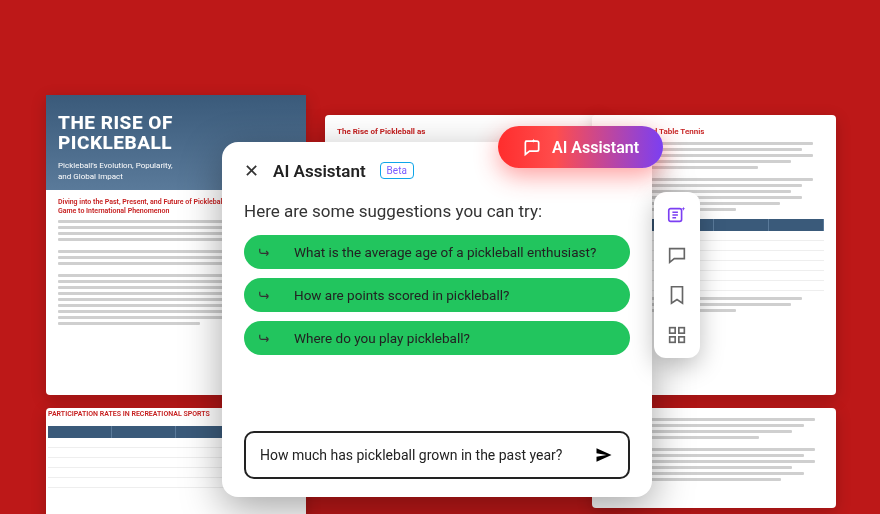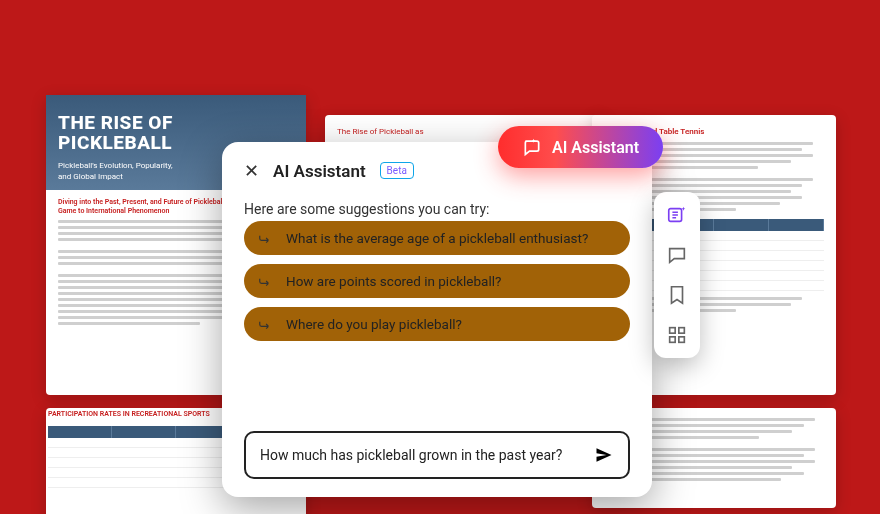--- a/index.html
+++ b/index.html
@@ -8,39 +8,39 @@
 .doc1{top:95px;left:46px;width:260px;height:300px}
 .doc1-img{height:95px;background:linear-gradient(180deg,#3a5a7a 0%,#5a7a9a 100%);position:relative}
 .doc1-title{position:absolute;top:18px;left:12px;color:#fff;font-weight:800;font-size:19px;line-height:1.05;letter-spacing:.5px}
 .doc1-sub{position:absolute;bottom:8px;left:12px;color:#fff;font-size:8px;line-height:1.3;max-width:120px}
 .doc1-body{padding:8px 12px}
 .doc1-h{color:#c62020;font-size:7px;font-weight:600;line-height:1.3;margin-bottom:4px}
 .line{height:3px;background:#cfcfcf;margin-bottom:3px;border-radius:1px}
 .line.w90{width:90%}.line.w85{width:85%}.line.w95{width:95%}.line.w70{width:70%}.line.w80{width:80%}.line.w60{width:60%}
 .gap{height:6px}
 .doc2{top:115px;left:325px;width:280px;height:280px;padding:12px}
-.doc2-h{color:#c62020;font-size:8px;font-weight:400;margin-bottom:6px}
+.doc2-h{color:#c62020;font-size:8px;font-weight:700;margin-bottom:6px}
 .doc3{top:115px;left:592px;width:244px;height:280px;padding:12px}
 .doc3-h{color:#c62020;font-size:8px;font-weight:600;margin-bottom:6px}
 .tbl{width:100%;margin-top:8px}
 .tbl-hd{display:flex;background:#3a5a7a;height:12px}
 .tbl-hd>div{flex:1;border-right:1px solid #5a7a9a}
 .tbl-rw{display:flex;height:10px;border-bottom:1px solid #eee}
 .tbl-rw>div{flex:1;font-size:5px;color:#888;padding:1px 2px}
 .doc4{top:408px;left:46px;width:260px;height:116px;padding:2px}
 .doc4-h{color:#c62020;font-size:7px;font-weight:600;margin-bottom:6px}
 .doc5{top:408px;left:592px;width:244px;height:100px;padding:10px}
 .ai-panel{position:absolute;top:142px;left:222px;width:430px;height:355px;background:#fff;border-radius:16px;box-shadow:0 12px 40px rgba(0,0,0,.35);z-index:10;display:flex;flex-direction:column}
 .ai-hd{display:flex;align-items:center;padding:18px 22px 14px;gap:14px}
 .close-ic{font-size:18px;color:#333;cursor:pointer;font-weight:300}
 .ai-title{font-size:17px;font-weight:600;color:#222}
 .beta{font-size:10px;color:#7b5cff;border:1px solid #0ea5e9;border-radius:4px;padding:2px 6px}
 .ai-body{padding:6px 22px;flex:1}
-.ai-intro{font-size:14px;color:#333;margin-bottom:4px}
-.sugg{display:flex;align-items:center;gap:14px;background:#a16207;border-radius:20px;padding:9px 14px;margin-bottom:9px;cursor:pointer}
+.ai-intro{font-size:17px;color:#333;margin-bottom:14px}
+.sugg{display:flex;gap:22px;background:#22c55e;border-radius:20px;padding:9px 14px;margin-bottom:9px;cursor:pointer}
 .sugg-ic{width:14px;height:14px;flex-shrink:0}
 .sugg-txt{font-size:13.5px;color:#222}
 .ai-input{margin:8px 22px 18px;border:2px solid #222;border-radius:10px;padding:12px 14px;display:flex;align-items:center;justify-content:flex-end}
 .ai-input input{border:none;outline:none;font-size:14px;flex:1;color:#222}
 .send-ic{width:20px;height:20px;cursor:pointer}
 .ai-btn{position:absolute;top:126px;left:498px;z-index:15;background:linear-gradient(90deg,#ff2d2d 0%,#ff4d4d 35%,#7b3ff2 100%);color:#fff;border-radius:26px;padding:11px 24px;display:flex;align-items:center;gap:10px;box-shadow:0 8px 24px rgba(255,45,45,.45);cursor:pointer}
 .ai-btn-ic{width:20px;height:20px}
 .ai-btn-txt{font-size:16px;font-weight:600}
 .tools{position:absolute;top:192px;left:654px;width:46px;background:#fff;border-radius:12px;box-shadow:0 8px 24px rgba(0,0,0,.25);z-index:12;display:flex;flex-direction:column;align-items:center;padding:12px 0;gap:18px}
 .tool-ic{width:22px;height:22px;cursor:pointer;color:#666}

